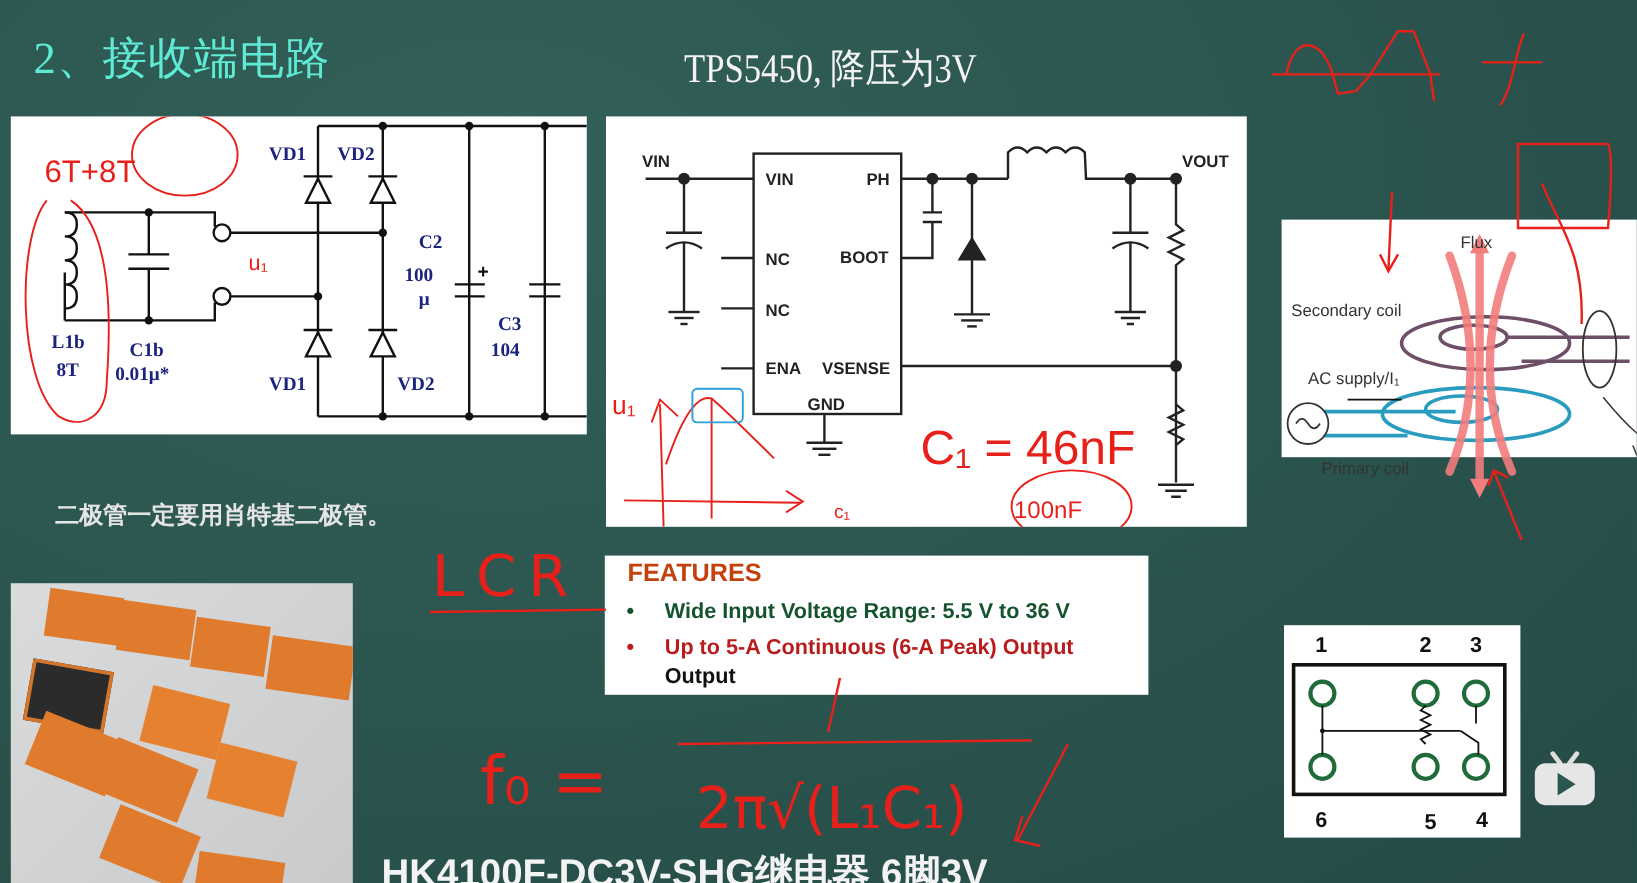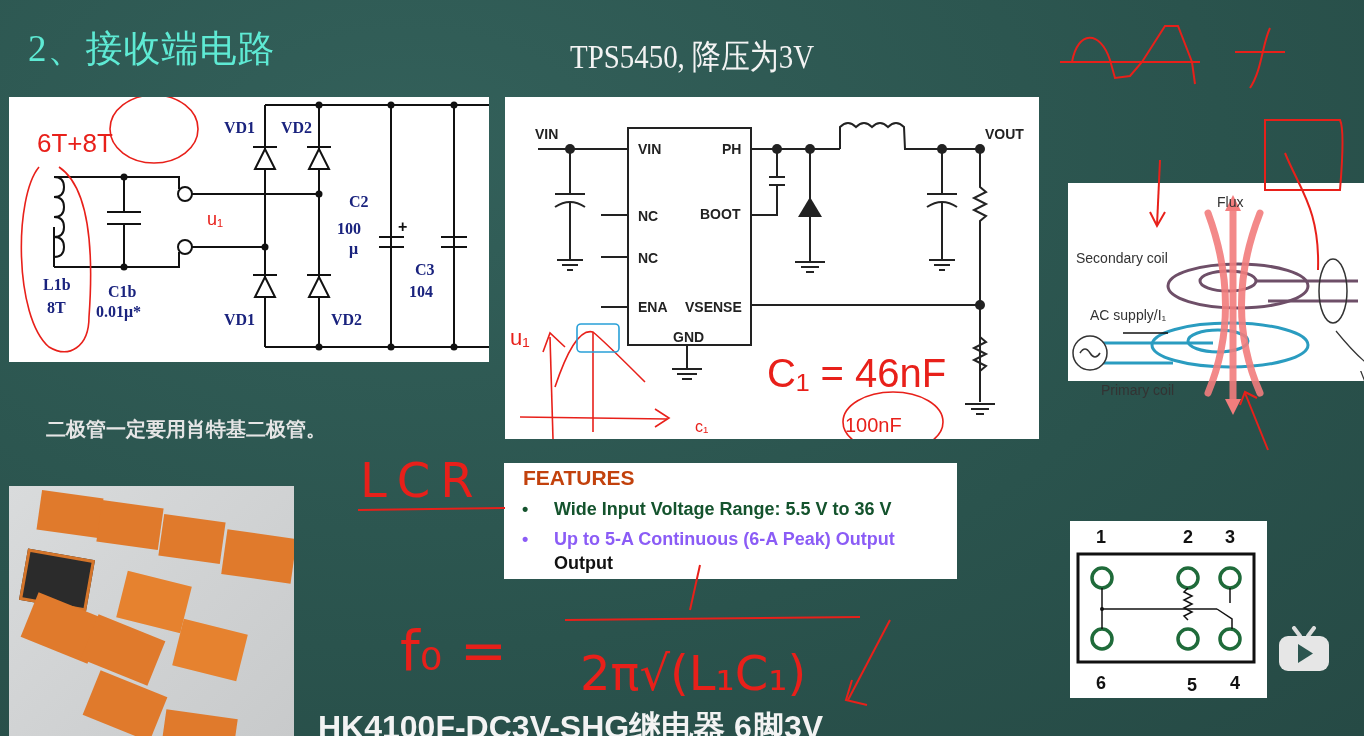--- a/index.html
+++ b/index.html
@@ -209,21 +209,21 @@
       <text x="292" y="198">V₂=M</text>
     </g>
   </svg>
 </div>
 
 <div class="panel" style="left:504px;top:463px;width:453px;height:116px;">
   <div style="position:absolute;left:19px;top:3px;font-size:21px;font-weight:bold;color:#c2410c;">FEATURES</div>
   <div style="position:absolute;left:18px;top:36px;font-size:18px;font-weight:bold;color:#14532d;">
     <span style="display:inline-block;width:32px;">•</span><span>Wide Input Voltage Range: 5.5 V to 36 V</span>
   </div>
-  <div style="position:absolute;left:18px;top:66px;font-size:18px;font-weight:bold;color:#8b5cf6;">
+  <div style="position:absolute;left:18px;top:66px;font-size:18px;font-weight:bold;color:#b91c1c;">
     <span style="display:inline-block;width:32px;">•</span><span>Up to 5-A Continuous (6-A Peak) Output</span>
   </div>
   <div style="position:absolute;left:50px;top:90px;font-size:18px;font-weight:bold;color:#111;">Output</div>
 </div>
 
 <div class="abs" style="left:9px;top:486px;width:285px;height:250px;background:linear-gradient(135deg,#d9dbdc,#c8cacb);overflow:hidden;">
   <div style="position:absolute;left:30px;top:8px;width:62px;height:40px;background:#e07a2c;transform:rotate(8deg);"></div>
   <div style="position:absolute;left:90px;top:18px;width:62px;height:42px;background:#e07a2c;transform:rotate(8deg);"></div>
   <div style="position:absolute;left:152px;top:32px;width:62px;height:42px;background:#e07a2c;transform:rotate(8deg);"></div>
   <div style="position:absolute;left:215px;top:48px;width:70px;height:45px;background:#e07a2c;transform:rotate(8deg);"></div>

